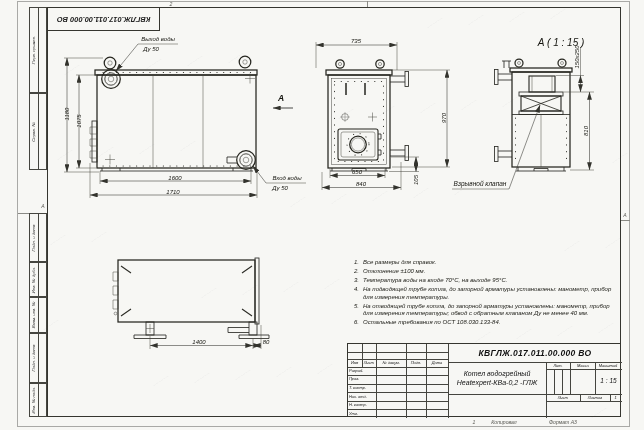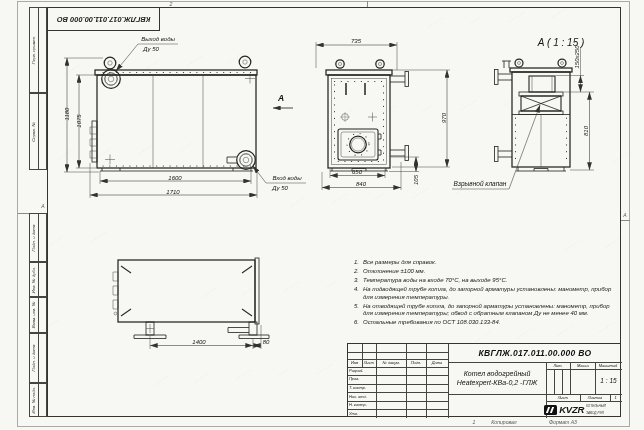--- a/index.html
+++ b/index.html
@@ -430,28 +430,18 @@
     <div class="tbc" style="left:198px;top:50px;width:34px;height:7px;">
         <span class="t4">Лист</span>
       </div>
     <div class="tbc" style="left:232px;top:50px;width:30px;height:7px;">
         <span class="t4">Листов</span>
       </div>
     <div class="tbc" style="left:262px;top:50px;width:12px;height:7px;">
         <span class="t4">1</span>
       </div>
 
-    <div class="tbc" style="left:198px;top:57px;width:76px;height:17px;">
-      <div class="logo">
-        <span class="mark"></span>
-        <span class="word">KVZR</span>
-        <span class="sub">
-          <span>КОТЕЛЬНЫЙ</span>
-          <span>ЗАВОД РЭП</span>
-        </span>
-      </div>
-    </div>
   </div>
 
   <span class="zone" style="left:474px;top:422px;">1</span>
   <span class="zone" style="left:504px;top:422px;">Копировал</span>
   <span class="zone" style="left:563px;top:422px;">Формат А3</span>
 </div>
 
 </body></html>

